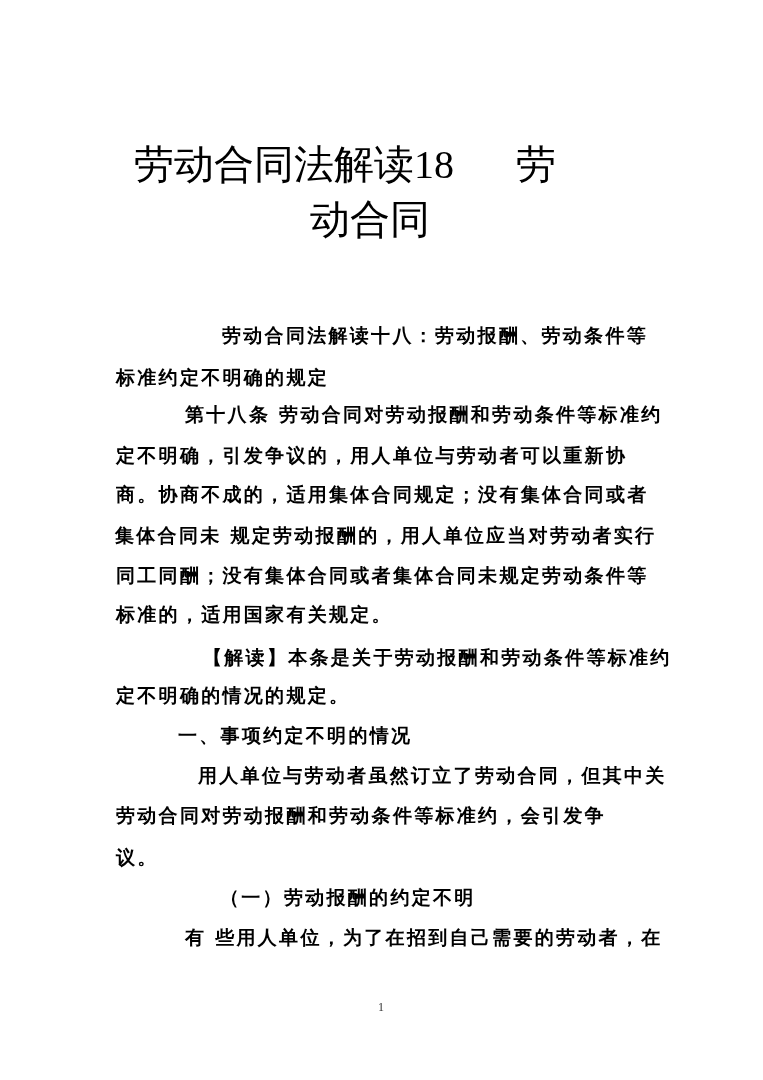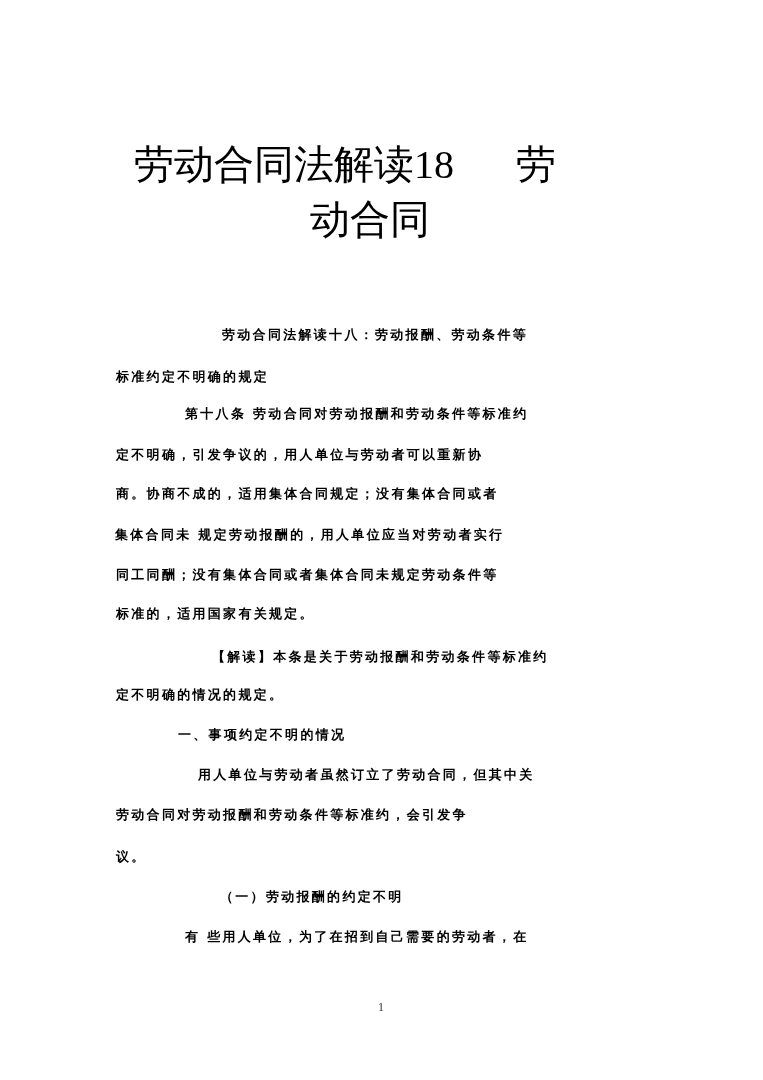--- a/index.html
+++ b/index.html
@@ -33,21 +33,21 @@
       white-space: nowrap;
     }
     .title-line1 { top: 138px; left: 134px; }
     .title-line1 .gap { display: inline-block; width: 62px; }
     .title-line2 { top: 193px; left: 310px; }
 
     .line {
       position: absolute;
       left: 116px;
       font-family: "DejaVu Sans", "Liberation Sans", sans-serif;
-      font-size: 13px;
+      font-size: 19px;
       line-height: 22px;
       font-weight: bold;
       letter-spacing: 2.3px;
       white-space: nowrap;
       margin: 0;
     }
     .page-number {
       position: absolute;
       left: 378px;
       top: 1000px;
@@ -68,21 +68,21 @@
 
   <div id="body-lines">
     <p class="line" style="left: 222px; top: 324px;">劳动合同法解读十八：劳动报酬、劳动条件等</p>
     <p class="line" style="left: 116px; top: 366px;">标准约定不明确的规定</p>
     <p class="line" style="left: 185px; top: 403px;">第十八条  劳动合同对劳动报酬和劳动条件等标准约</p>
     <p class="line" style="left: 116px; top: 444px; text-align: right;">定不明确，引发争议的，用人单位与劳动者可以重新协</p>
     <p class="line" style="left: 116px; top: 483px;">商。协商不成的，适用集体合同规定；没有集体合同或者</p>
     <p class="line" style="left: 115px; top: 524px;">集体合同未  规定劳动报酬的，用人单位应当对劳动者实行</p>
     <p class="line" style="left: 116px; top: 564px;">同工同酬；没有集体合同或者集体合同未规定劳动条件等</p>
     <p class="line" style="left: 116px; top: 603px;">标准的，适用国家有关规定。</p>
-    <p class="line" style="left: 212px; top: 646px;">【解读】本条是关于劳动报酬和劳动条件等标准约</p>
+    <p class="line" style="left: 203px; top: 646px;">【解读】本条是关于劳动报酬和劳动条件等标准约</p>
     <p class="line" style="left: 116px; top: 684px;">定不明确的情况的规定。</p>
     <p class="line" style="left: 178px; top: 724px; text-align: center;">一、事项约定不明的情况</p>
     <p class="line" style="left: 198px; top: 764px;">用人单位与劳动者虽然订立了劳动合同，但其中关</p>
     <p class="line" style="left: 116px; top: 804px;">劳动合同对劳动报酬和劳动条件等标准约，会引发争</p>
     <p class="line" style="left: 116px; top: 846px;">议。</p>
     <p class="line" style="left: 184px; top: 886px; margin-left: 36px;">（一）劳动报酬的约定不明</p>
     <p class="line" style="left: 185px; top: 926px;">有  些用人单位，为了在招到自己需要的劳动者，在</p>
   </div>
 
   <div class="page-number">1</div>

